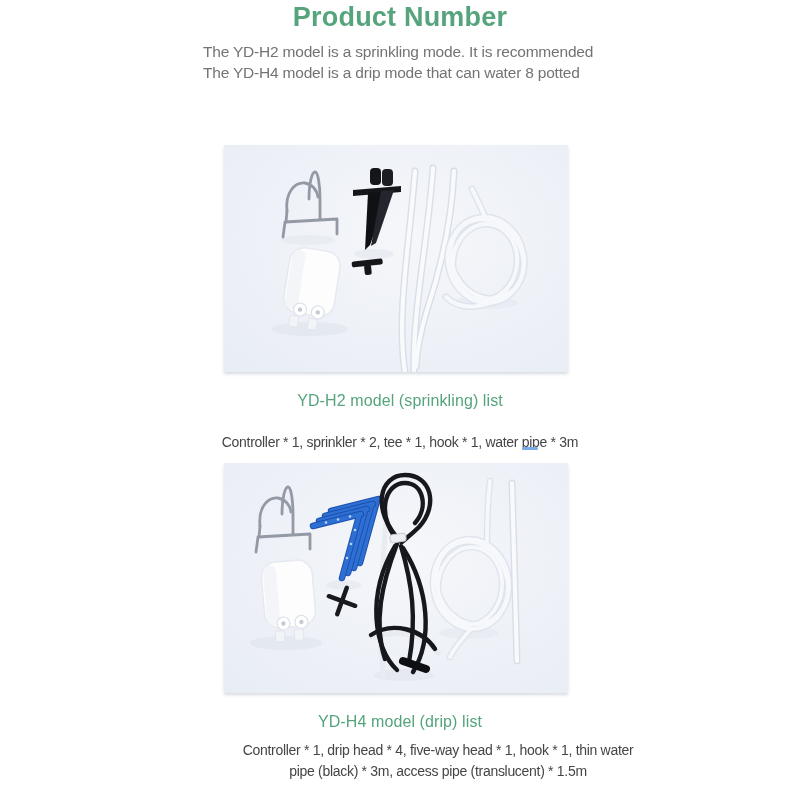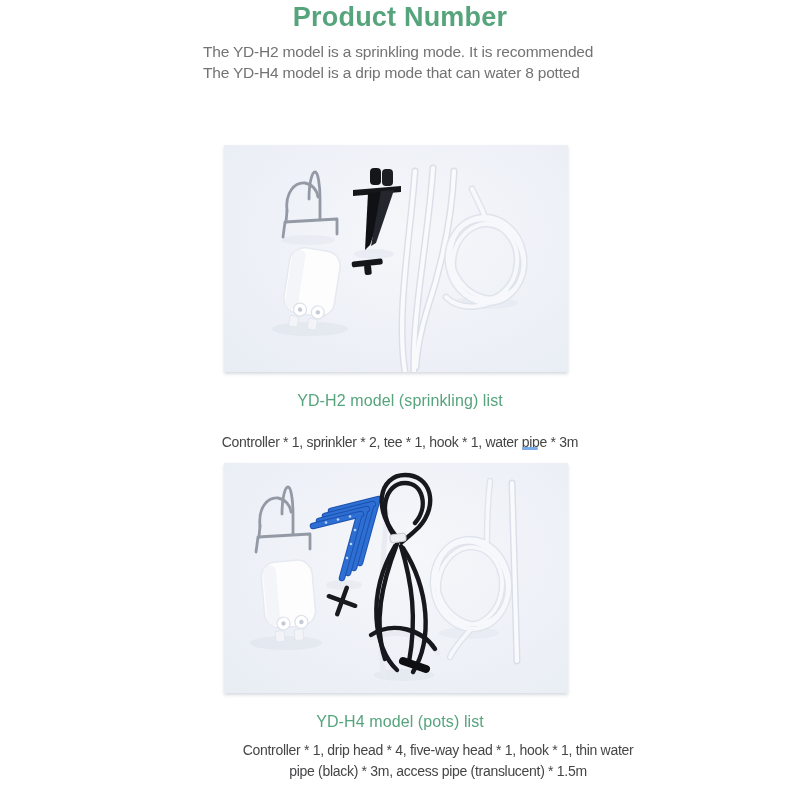--- a/index.html
+++ b/index.html
@@ -229,19 +229,19 @@
         </g>
       </g>
 
       <g fill="none" stroke-linecap="round">
         <path d="M 288,20 L 293,198" stroke="#d9dee8" stroke-width="7"></path>
         <path d="M 288,20 L 293,198" stroke="#f9fafc" stroke-width="4.2"></path>
       </g>
     </svg>
   </div>
 
-  <div class="caption" id="caption2">YD-H4 model (pots) list</div>
+  <div class="caption" id="caption2">YD-H4 model (drip) list</div>
   <div id="list2">
     <div class="list-line">Controller * 1, drip head * 4, five-way head * 1, hook * 1, thin water</div>
     <div class="list-line">pipe (black) * 3m, access pipe (translucent) * 1.5m</div>
   </div>
 
 </div>
 
 </body></html>

